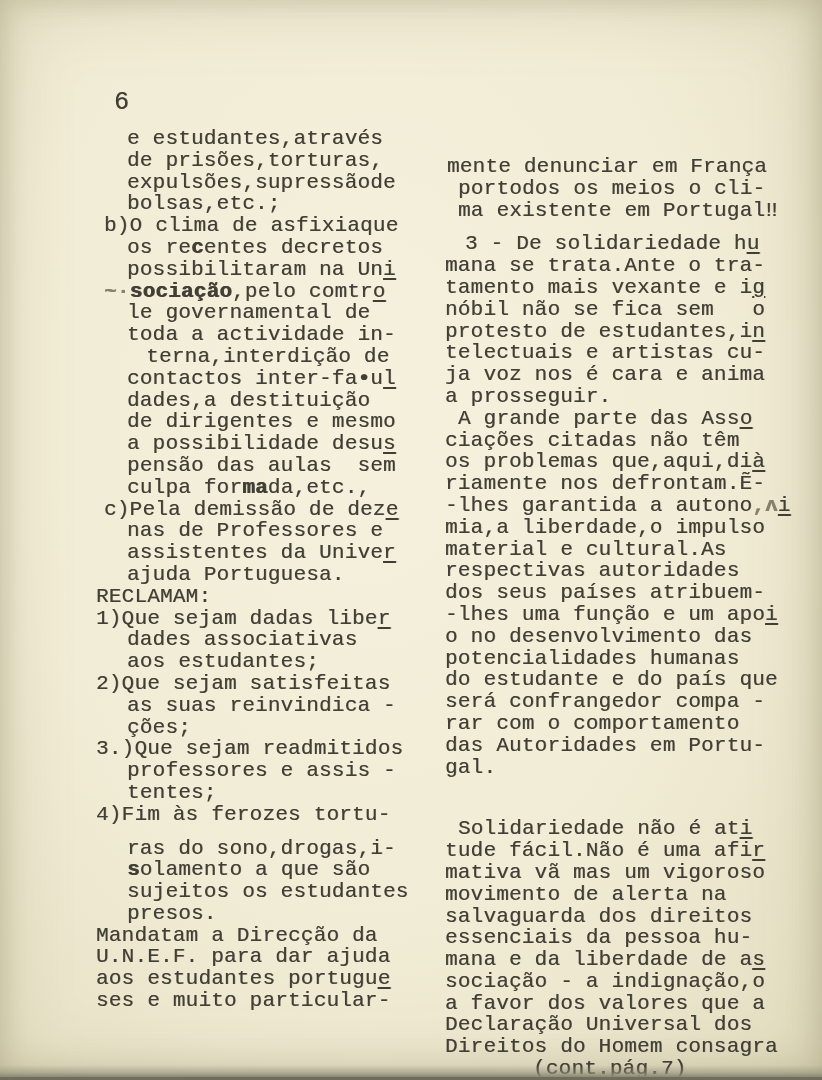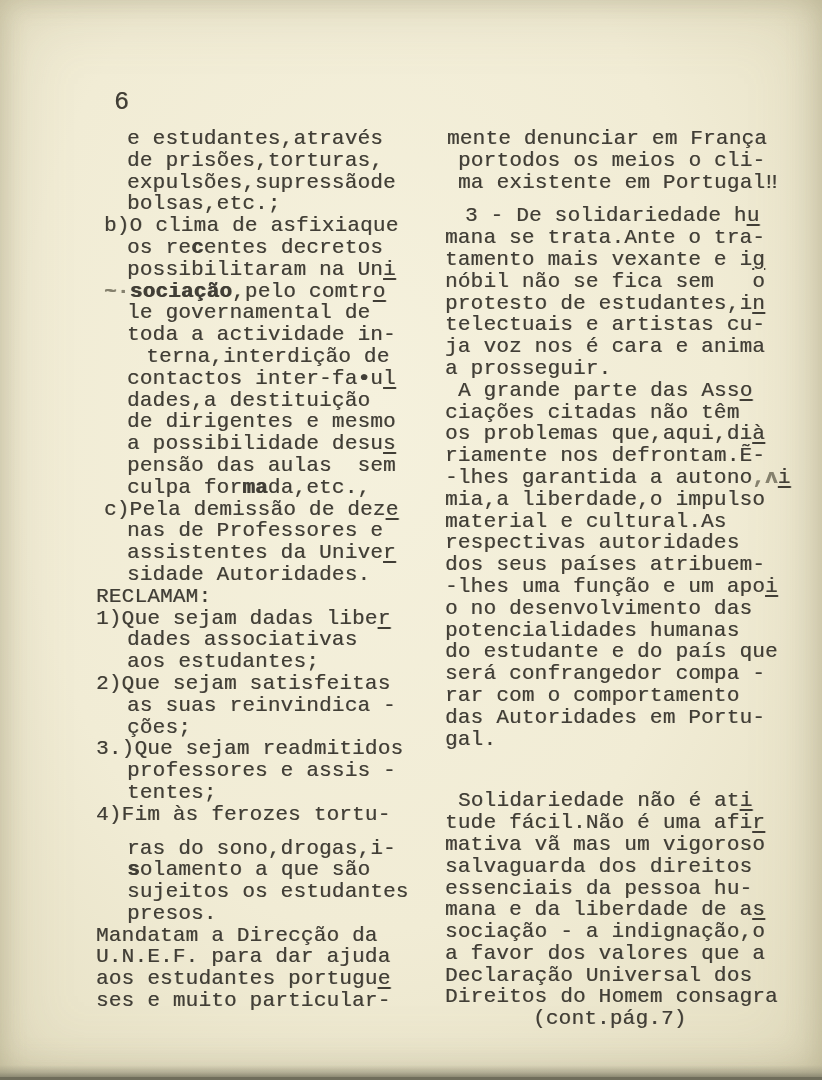--- a/index.html
+++ b/index.html
@@ -53,21 +53,21 @@
       <div class="tline" style="padding-left: 31px; text-align: center;"><span>terna,interdição de</span></div>
       <div class="tline" style="padding-left: 31px;"><span>contactos inter-fa</span><span class="b">•</span><span>u</span><span class="u">l</span></div>
       <div class="tline" style="padding-left: 31px;"><span>dades,a destituição</span></div>
       <div class="tline" style="padding-left: 31px;"><span>de dirigentes e mesmo</span></div>
       <div class="tline" style="padding-left: 31px;"><span>a possibilidade desu</span><span class="u">s</span></div>
       <div class="tline" style="padding-left: 31px;"><span>pensão das aulas  sem</span></div>
       <div class="tline" style="padding-left: 31px;"><span>culpa for</span><span class="b">ma</span><span>da,etc.,</span></div>
       <div class="tline" style="padding-left: 8px;"><span>c)Pela demissão de dez</span><span class="u">e</span></div>
       <div class="tline" style="padding-left: 31px;"><span>nas de Professores e</span></div>
       <div class="tline" style="padding-left: 31px;"><span>assistentes da Unive</span><span class="u">r</span></div>
-      <div class="tline" style="padding-left: 31px;"><span>sidade Autoridades.</span></div>
+      <div class="tline" style="padding-left: 31px;"><span>ajuda Portuguesa.</span></div>
       <div class="tline"><span>RECLAMAM:</span></div>
       <div class="tline"><span>1)Que sejam dadas libe</span><span class="u">r</span></div>
       <div class="tline" style="padding-left: 31px;"><span>dades associativas</span></div>
       <div class="tline" style="padding-left: 31px;"><span>aos estudantes;</span></div>
       <div class="tline"><span>2)Que sejam satisfeitas</span></div>
       <div class="tline" style="padding-left: 31px;"><span>as suas reinvindica -</span></div>
       <div class="tline" style="padding-left: 31px;"><span>ções;</span></div>
       <div class="tline"><span>3.)Que sejam readmitidos</span></div>
       <div class="tline" style="padding-left: 31px;"><span>professores e assis -</span></div>
       <div class="tline" style="padding-left: 31px;"><span>tentes;</span></div>
@@ -75,21 +75,21 @@
       <div class="tline" style="padding-left: 31px; margin-top: 12px;"><span>ras do sono,drogas,i-</span></div>
       <div class="tline" style="padding-left: 31px;"><span class="b">s</span><span>olamento a que são</span></div>
       <div class="tline" style="padding-left: 31px;"><span>sujeitos os estudantes</span></div>
       <div class="tline" style="padding-left: 31px;"><span>presos.</span></div>
       <div class="tline"><span>Mandatam a Direcção da</span></div>
       <div class="tline"><span>U.N.E.F. para dar ajuda</span></div>
       <div class="tline"><span>aos estudantes portugu</span><span class="u">e</span></div>
       <div class="tline"><span>ses e muito particular-</span></div>
     </div>
   <div class="col col-right">
-      <div class="tline" style="padding-left: 2px;"><span>mente denunciar em França</span></div>
+      <div class="tline" style="padding-left: 2px; margin-top: 28px;"><span>mente denunciar em França</span></div>
       <div class="tline" style="padding-left: 13px;"><span>portodos os meios o cli-</span></div>
       <div class="tline" style="padding-left: 13px;"><span>ma existente em Portugal‼</span></div>
       <div class="tline" style="padding-left: 20px; margin-top: 12px;"><span>3 - De solidariedade h</span><span class="u">u</span></div>
       <div class="tline"><span>mana se trata.Ante o tra-</span></div>
       <div class="tline"><span>tamento mais vexante e i</span><span class="u">g</span></div>
       <div class="tline"><span>nóbil não se fica sem   o</span></div>
       <div class="tline"><span>protesto de estudantes,i</span><span class="u">n</span></div>
       <div class="tline"><span>telectuais e artistas cu-</span></div>
       <div class="tline"><span>ja voz nos é cara e anima</span></div>
       <div class="tline"><span>a prosseguir.</span></div>
@@ -106,20 +106,21 @@
       <div class="tline"><span>o no desenvolvimento das</span></div>
       <div class="tline"><span>potencialidades humanas</span></div>
       <div class="tline"><span>do estudante e do país que</span></div>
       <div class="tline"><span>será confrangedor compa -</span></div>
       <div class="tline"><span>rar com o comportamento</span></div>
       <div class="tline"><span>das Autoridades em Portu-</span></div>
       <div class="tline"><span>gal.</span></div>
       <div class="tline" style="padding-left: 13px; margin-top: 40px;"><span>Solidariedade não é at</span><span class="u">i</span></div>
       <div class="tline"><span>tude fácil.Não é uma afi</span><span class="u">r</span></div>
       <div class="tline"><span>mativa vã mas um vigoroso</span></div>
+      <div class="tline"><span>movimento de alerta na</span></div>
       <div class="tline"><span>salvaguarda dos direitos</span></div>
       <div class="tline"><span>essenciais da pessoa hu-</span></div>
       <div class="tline"><span>mana e da liberdade de a</span><span class="u">s</span></div>
       <div class="tline"><span>sociação - a indignação,o</span></div>
       <div class="tline"><span>a favor dos valores que a</span></div>
       <div class="tline"><span>Declaração Universal dos</span></div>
       <div class="tline"><span>Direitos do Homem consagra</span></div>
       <div class="tline" style="padding-left: 88px;"><span>(cont.pág.7)</span></div>
     </div>
   <div class="scan-edge"></div>

